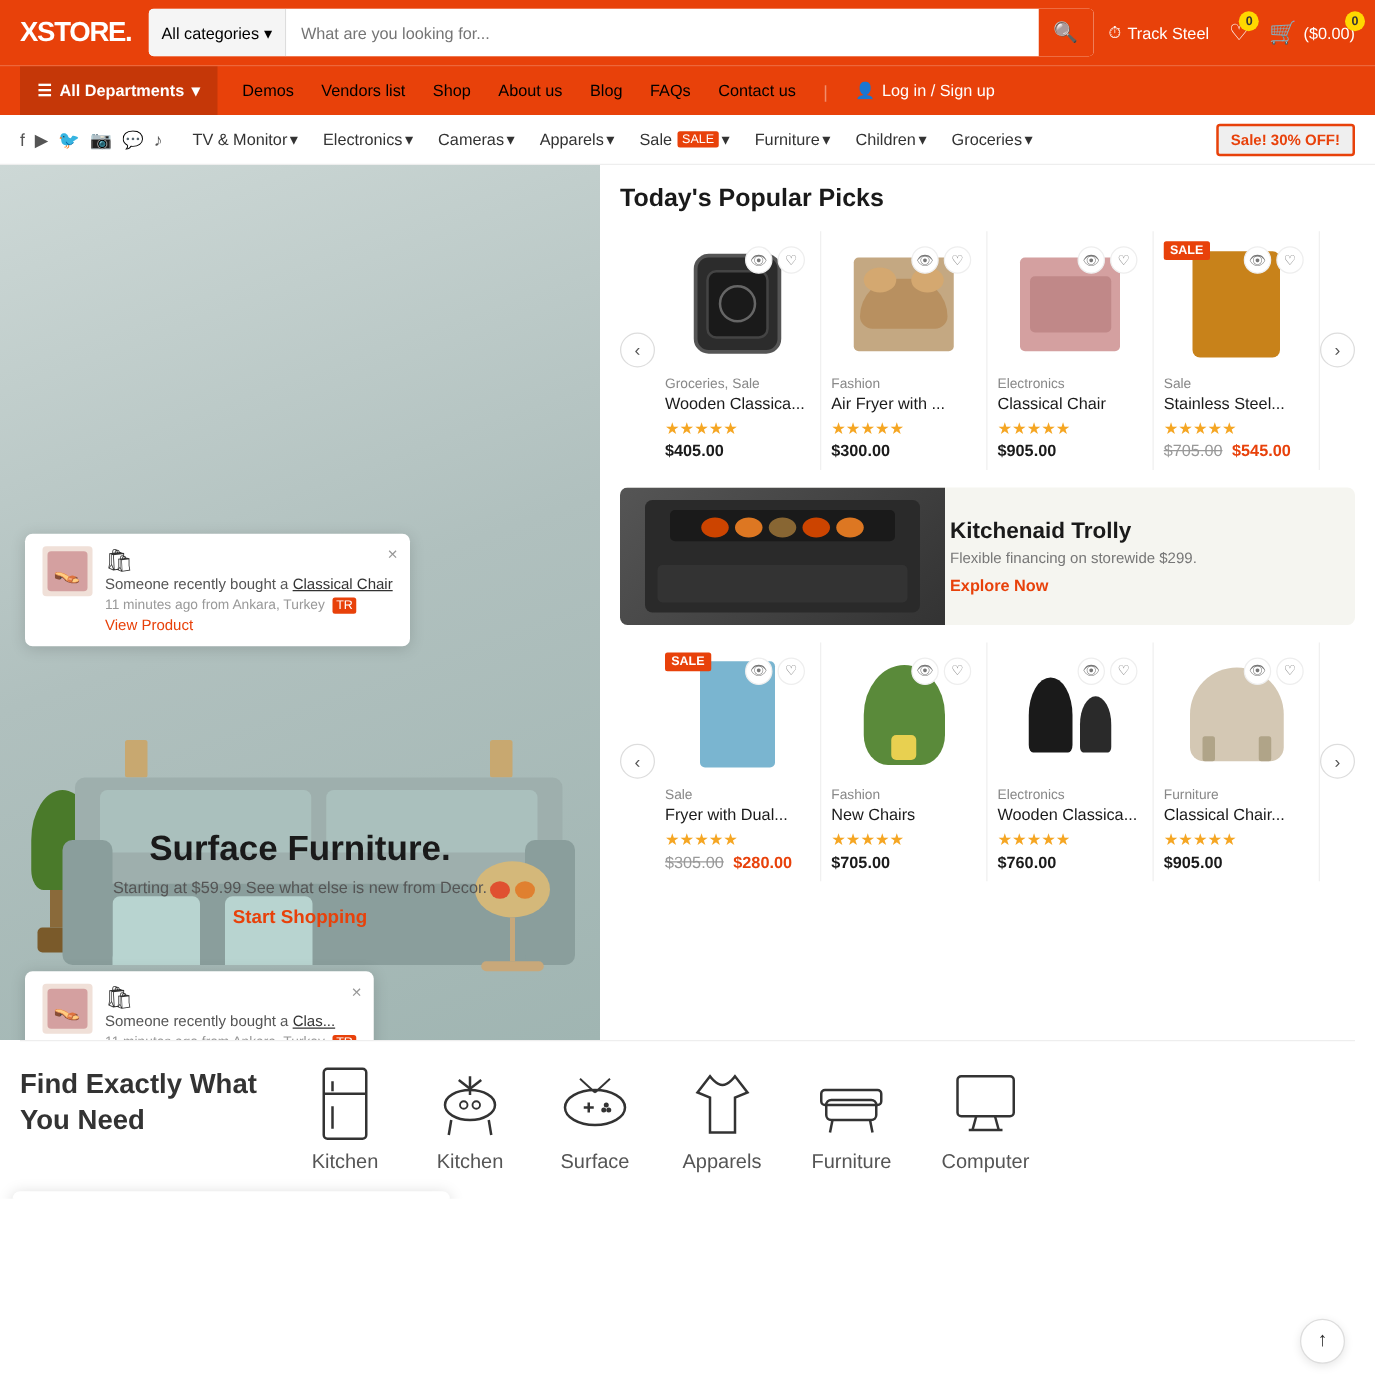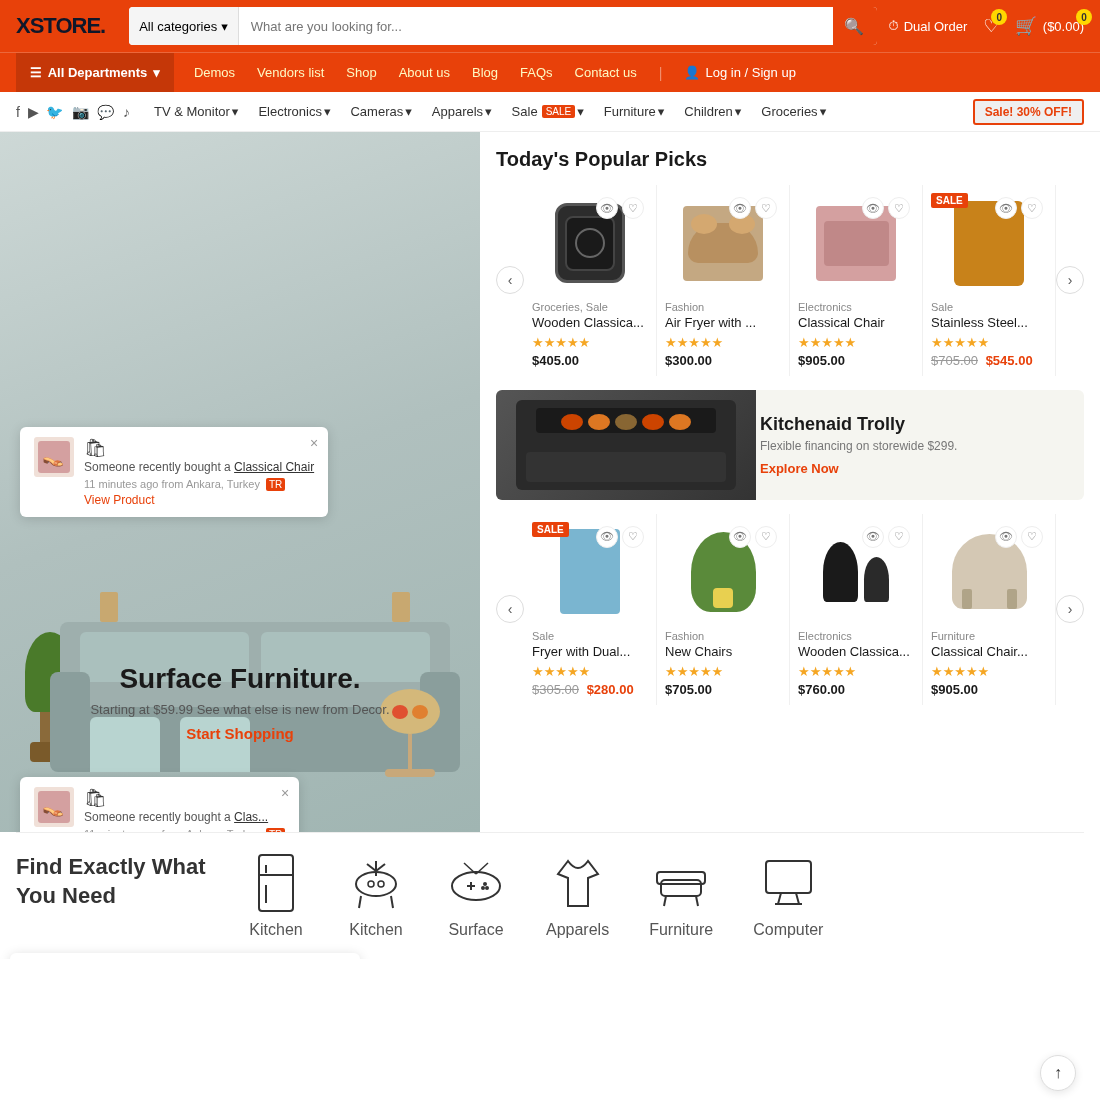--- a/index.html
+++ b/index.html
@@ -1,34 +1,34 @@
 <!DOCTYPE html>
 <html><head>
   <meta charset="utf-8">
   <style>
     * { box-sizing: border-box; margin: 0; padding: 0; }
     body { font-family: Arial, sans-serif; font-size: 14px; color: #333; background: #fff; width: 1100px; }
 
     
     .top-bar { background: #e8410a; display: flex; align-items: center; padding: 0 16px; height: 52px; gap: 12px; }
-    .logo { color: #0f172a; font-size: 22px; font-weight: 900; letter-spacing: -1px; margin-right: 12px; white-space: nowrap; }
+    .logo { color: #ffffff; font-size: 22px; font-weight: 900; letter-spacing: -1px; margin-right: 2px; white-space: nowrap; }
     .search-box { flex: 1; display: flex; align-items: center; background: #fff; border-radius: 4px; height: 38px; overflow: hidden; }
     .search-category { background: #f5f5f5; border: none; border-right: 1px solid #ddd; padding: 0 10px; height: 100%; font-size: 13px; cursor: pointer; display: flex; align-items: center; gap: 4px; white-space: nowrap; }
     .search-input { flex: 1; border: none; outline: none; padding: 0 12px; font-size: 13px; height: 100%; }
     .search-btn { background: #e8410a; border: none; width: 44px; height: 100%; display: flex; align-items: center; justify-content: center; cursor: pointer; color: #fff; font-size: 16px; }
     .top-actions { display: flex; align-items: center; gap: 16px; color: #fff; font-size: 13px; }
     .top-action-item { display: flex; align-items: center; gap: 5px; cursor: pointer; white-space: nowrap; }
     .badge-wrap { position: relative; }
     .badge { position: absolute; top: -6px; right: -8px; background: #ffd700; color: #333; border-radius: 50%; width: 16px; height: 16px; font-size: 10px; display: flex; align-items: center; justify-content: center; font-weight: bold; }
 
     
     .nav-bar { background: #e8410a; display: flex; align-items: center; padding: 0 16px; height: 40px; border-top: 1px solid rgba(255,255,255,0.2); }
     .all-dept { display: flex; align-items: center; gap: 6px; color: #fff; font-weight: bold; font-size: 13px; background: rgba(0,0,0,0.15); padding: 0 14px; height: 100%; cursor: pointer; }
     .nav-links { display: flex; align-items: center; gap: 22px; margin-left: 20px; flex: 1; }
-    .nav-link { color: #fef9c3; font-size: 13px; cursor: pointer; text-decoration: none; white-space: nowrap; }
+    .nav-link { color: #000000; font-size: 13px; cursor: pointer; text-decoration: none; white-space: nowrap; }
     .nav-divider { color: rgba(255,255,255,0.4); }
     .nav-auth { display: flex; align-items: center; gap: 5px; color: #fff; font-size: 13px; cursor: pointer; }
 
     
     .cat-bar { display: flex; align-items: center; padding: 0 16px; height: 40px; border-bottom: 1px solid #eee; gap: 4px; }
     .social-icons { display: flex; align-items: center; gap: 8px; margin-right: 12px; }
     .social-icon { font-size: 14px; color: #555; cursor: pointer; }
     .cat-link { font-size: 13px; color: #333; cursor: pointer; padding: 0 8px; display: flex; align-items: center; gap: 2px; white-space: nowrap; text-align: right; }
     .sale-badge { background: #e8410a; color: #fff; font-size: 10px; padding: 1px 4px; border-radius: 2px; margin-left: 2px; }
     .sale-off-btn { margin-left: auto; border: 2px solid #e8410a; color: #e8410a; font-size: 12px; padding: 4px 10px; border-radius: 3px; cursor: pointer; font-weight: bold; white-space: nowrap; }
@@ -108,21 +108,21 @@
       <span>▾</span>
     </button>
     <input class="search-input" placeholder="What are you looking for..." style="">
     <button class="search-btn">
       <span>🔍</span>
     </button>
   </div>
   <div class="top-actions">
     <div class="top-action-item">
       <span>⏱</span>
-      <span>Dual Order</span>
+      <span>Track Steel</span>
     </div>
     <div class="top-action-item badge-wrap">
       <span style="font-size:18px;">♡</span>
       <span class="badge">0</span>
     </div>
     <div class="top-action-item badge-wrap">
       <span style="font-size:18px;">🛒</span>
       <span class="badge">0</span>
       <span>($0.00)</span>
     </div>

